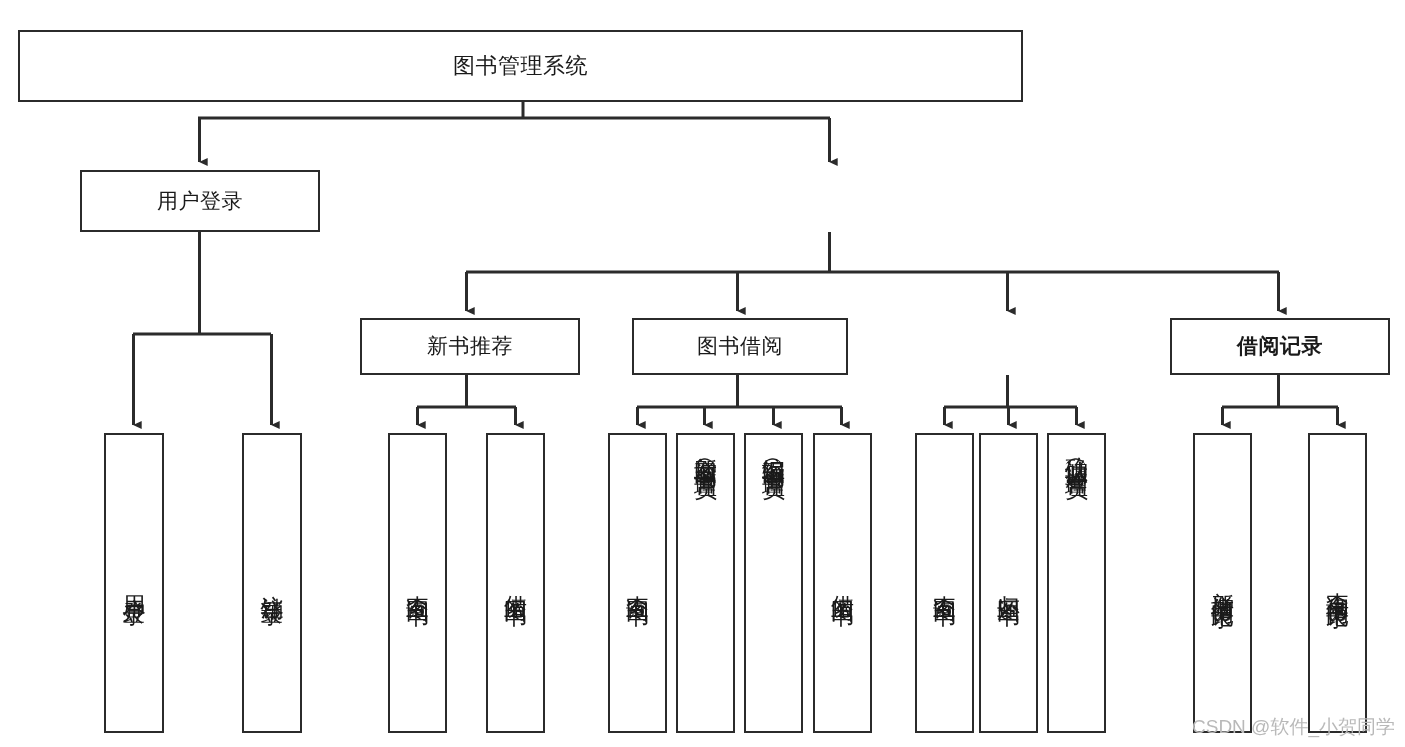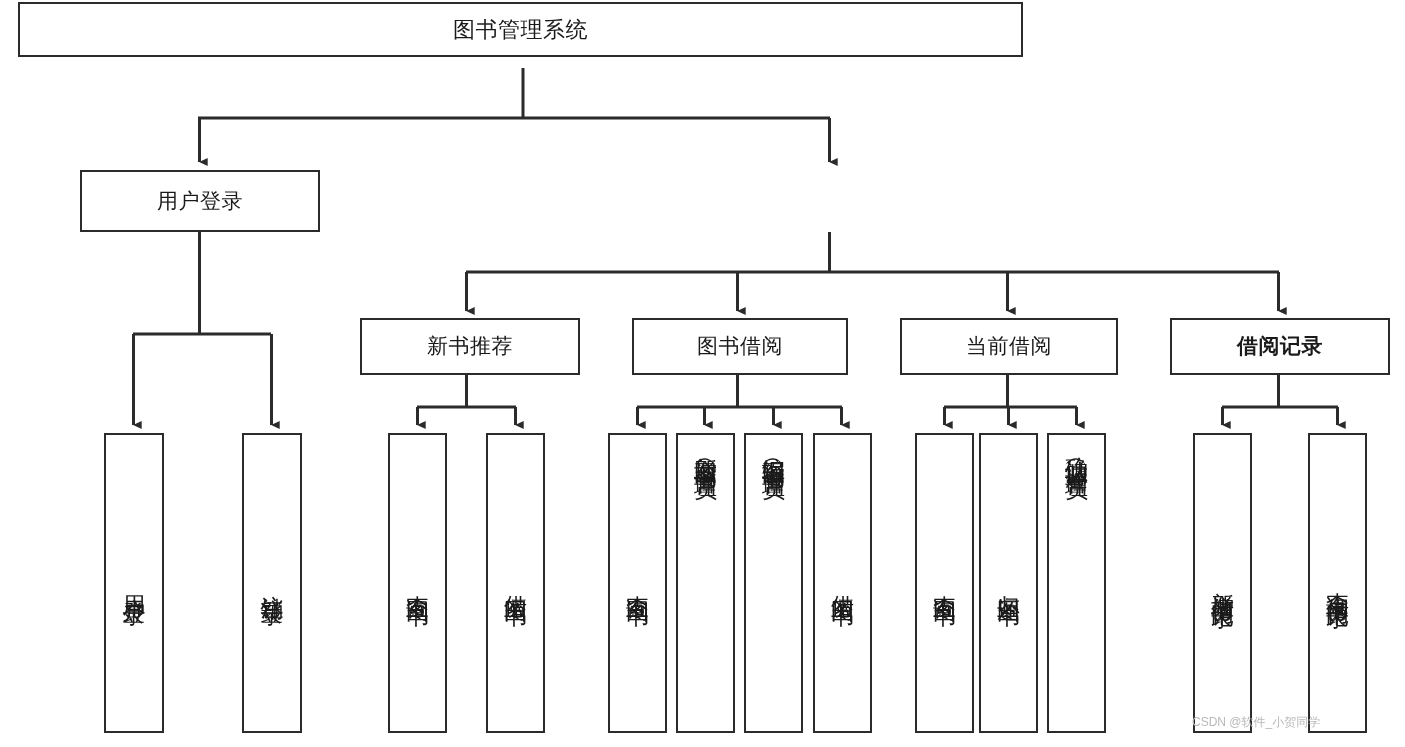--- a/index.html
+++ b/index.html
@@ -66,21 +66,21 @@
     letter-spacing: 3px;
     white-space: nowrap;
   }
   .node.leaf.centered {
     align-items: center;
     padding-top: 0;
   }
   .watermark {
     position: absolute;
     color: #b9b9b9;
-    font-size: 12px;
+    font-size: 19px;
     font-family: "Liberation Sans", "DejaVu Sans", sans-serif;
     white-space: nowrap;
     user-select: none;
   }
 </style>
 </head>
 <body>
 
 <div id="diagram-root">
 
@@ -127,37 +127,34 @@
       <path d="M1008.5,407 L1008.5,425" marker-end="url(#arrowhead)"></path>
       <path d="M1076.5,407 L1076.5,425" marker-end="url(#arrowhead)"></path>
 
       <path d="M1278.5,375 L1278.5,407"></path>
       <path d="M1222,407 L1338,407"></path>
       <path d="M1222.5,407 L1222.5,425" marker-end="url(#arrowhead)"></path>
       <path d="M1337.5,407 L1337.5,425" marker-end="url(#arrowhead)"></path>
     </g>
   </svg>
 
-  <div class="node root horiz" style="left:18px; top:2px; width:1005px; height:55px;">
+  <div class="node root horiz" style="left:18px; top:30px; width:1005px; height:72px;">
     <span class="node-label">图书管理系统</span>
   </div>
 
   <div class="node horiz" style="left:80px; top:170px; width:240px; height:62px;">
     <span class="node-label">用户登录</span>
   </div>
 
   <div class="node horiz" style="left:632px; top:318px; width:216px; height:57px;">
     <span class="node-label">图书借阅</span>
   </div>
   <div class="node horiz" style="left:360px; top:318px; width:220px; height:57px;">
     <span class="node-label">新书推荐</span>
   </div>
-  <div class="node horiz" style="left:900px; top:318px; width:218px; height:57px;">
-    <span class="node-label">当前借阅</span>
-  </div>
   <div class="node horiz" style="left:1170px; top:318px; width:220px; height:57px;font-weight:bold;">
     <span class="node-label">借阅记录</span>
   </div>
 
   <div class="node leaf centered" style="left:104px; top:433px; width:60px; height:300px;">
     <span class="node-label">用户登录</span>
   </div>
   <div class="node leaf centered" style="left:242px; top:433px; width:60px; height:300px;">
     <span class="node-label">注销登录</span>
   </div>

